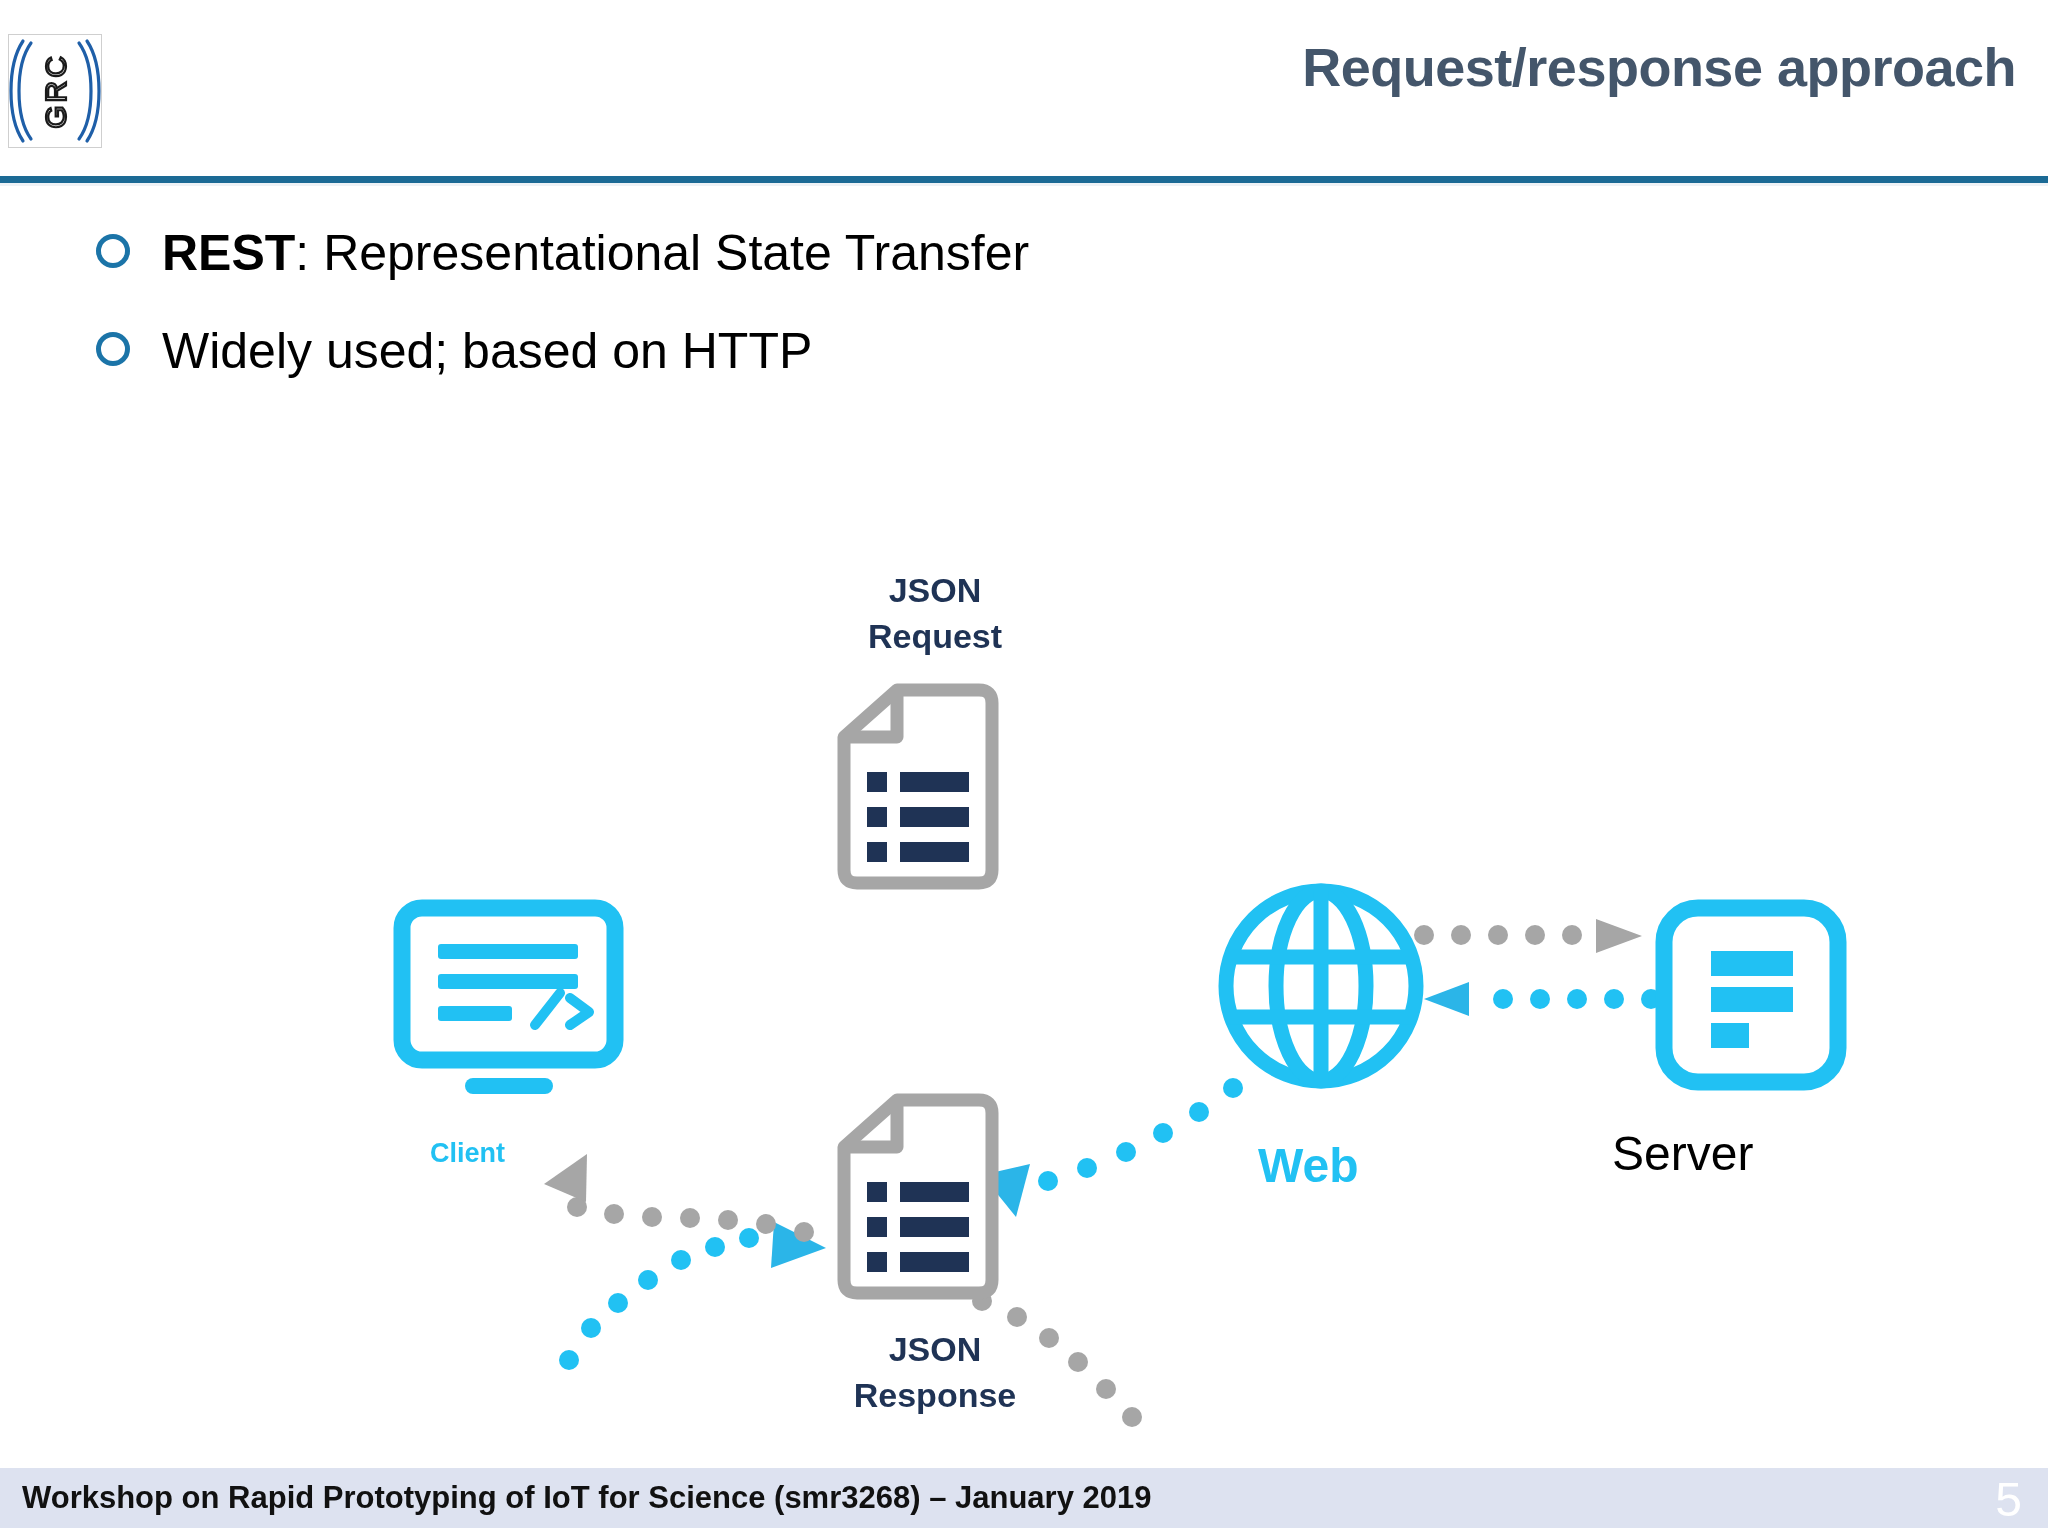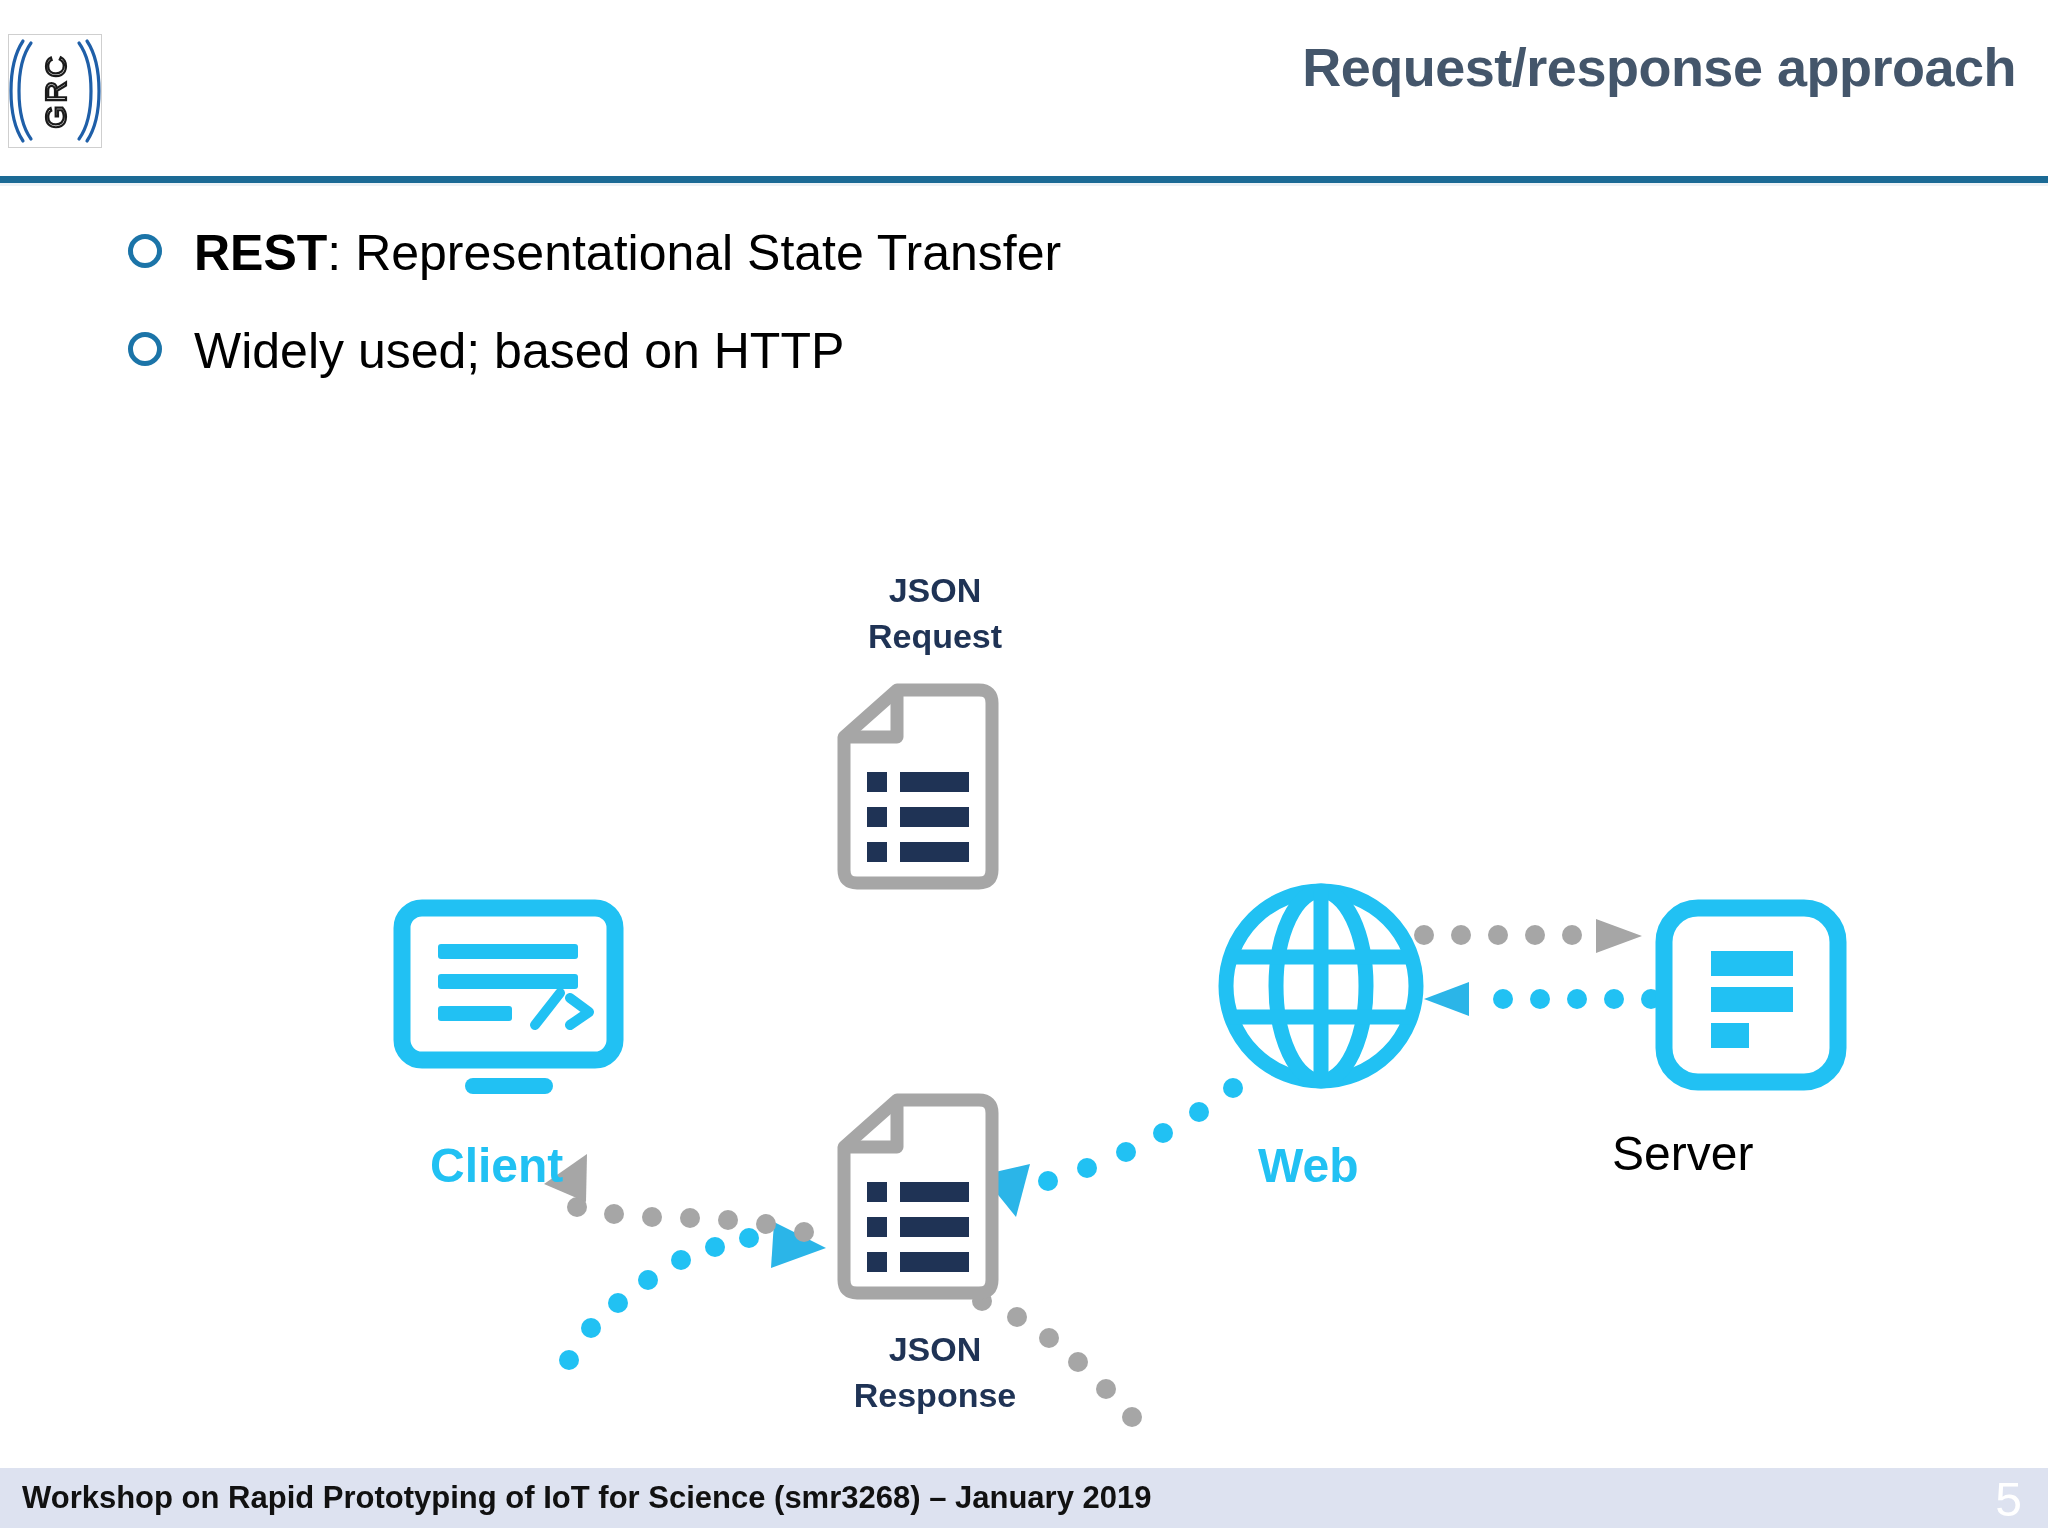--- a/index.html
+++ b/index.html
@@ -57,21 +57,21 @@
     left: 0;
     top: 183px;
     width: 2048px;
     height: 3px;
     background: #eef2f6;
   }
 
   
   #bullet-list {
     position: absolute;
-    left: 128px;
+    left: 96px;
     top: 218px;
     width: 1860px;
   }
   .bullet-row {
     display: flex;
     align-items: flex-start;
     margin-bottom: 24px;
     height: 74px;
   }
   .bullet-marker {
@@ -121,21 +121,21 @@
   #label-json-response {
     left: 825px; top: 806px;
     width: 220px;
     text-align: center;
     font-size: 34px;
     line-height: 46px;
     color: #1F3355;
   }
   #label-client {
     left: 430px; top: 618px;
-    font-size: 48px;
+    font-size: 27px;
     color: #21C1F3;
   }
   #label-web {
     left: 1258px; top: 618px;
     font-size: 48px;
     color: #21C1F3;
   }
   #label-server {
     left: 1612px; top: 590px;
     font-size: 48px;

